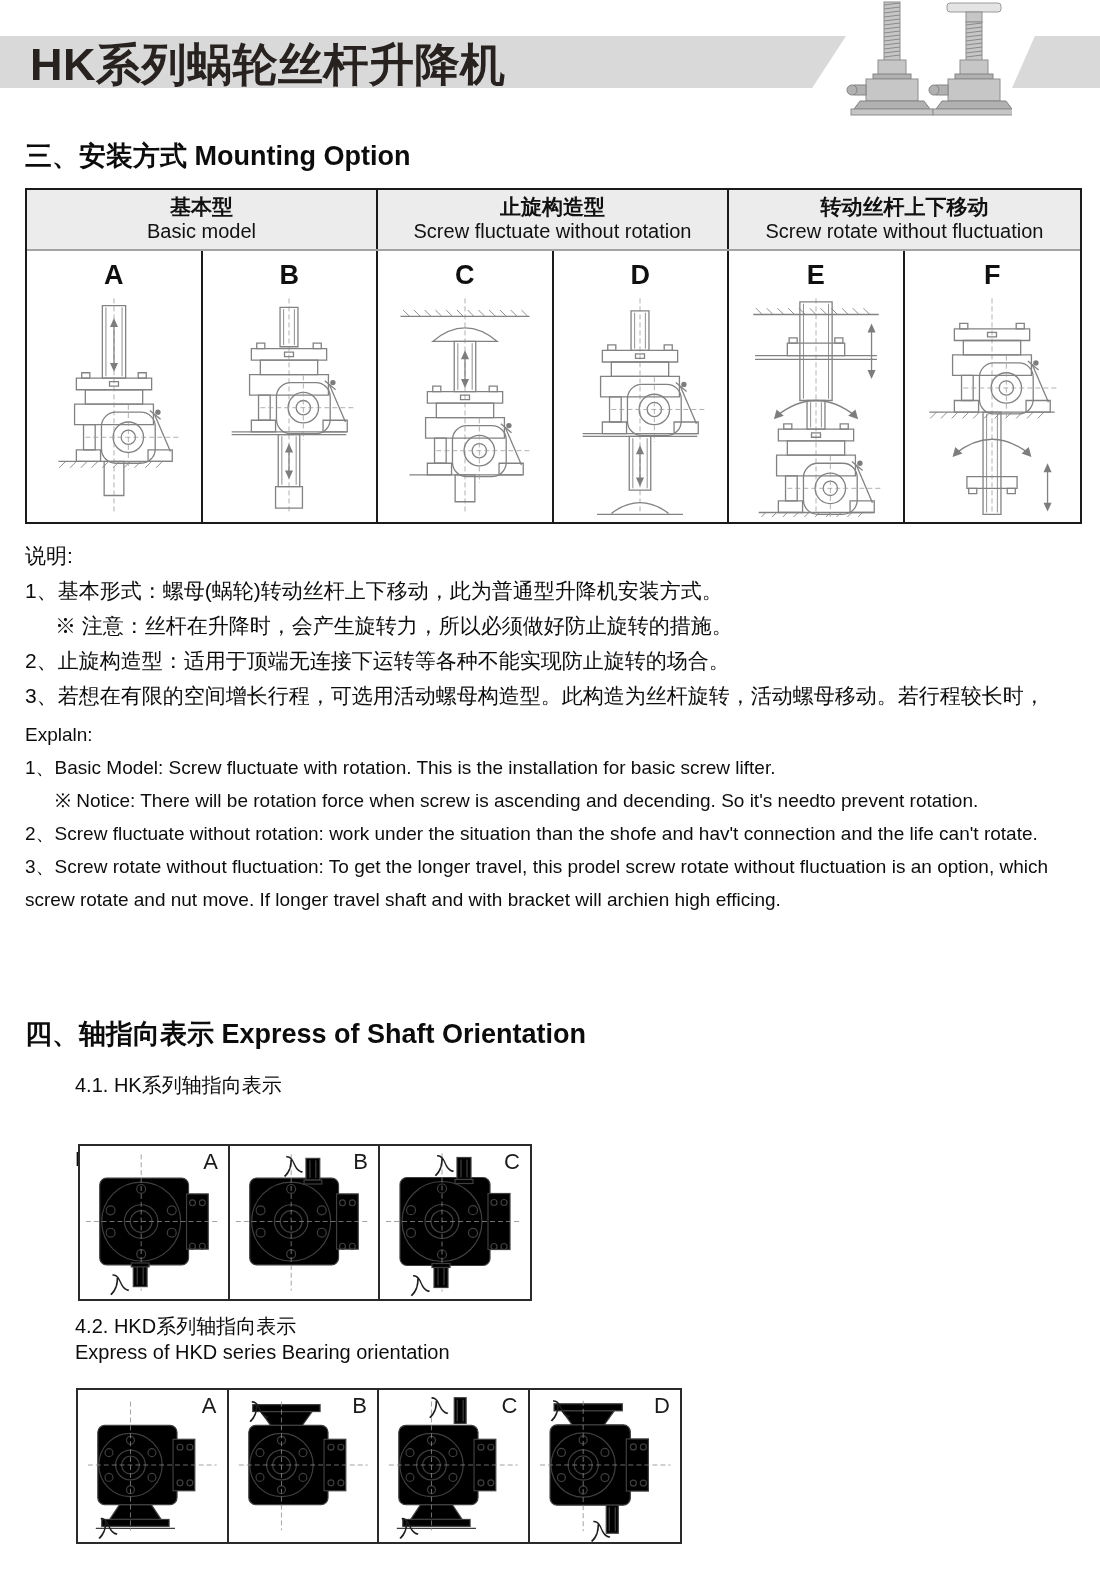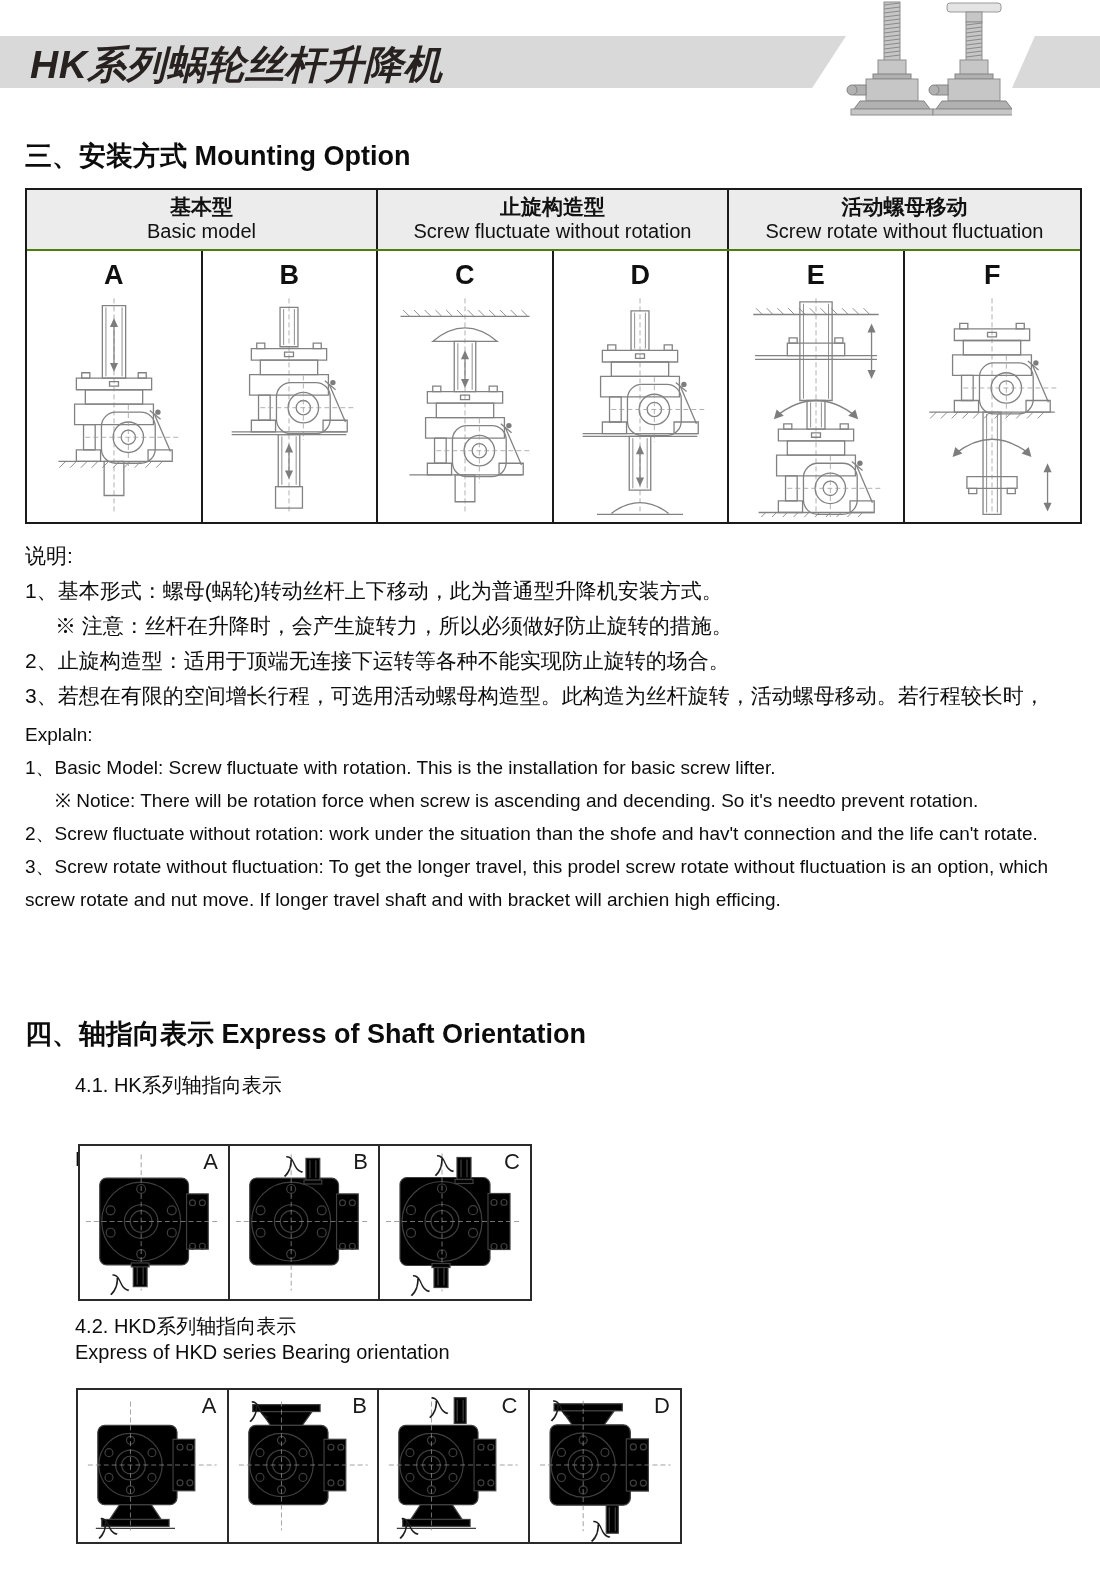--- a/index.html
+++ b/index.html
@@ -2,30 +2,30 @@
 <html><head>
 <meta charset="utf-8">
 <style>
   html,body{margin:0;padding:0;background:#ffffff;}
   .page{position:relative;width:1100px;height:1583px;background:#ffffff;overflow:hidden;
         font-family:"Liberation Sans", sans-serif;color:#111;}
   
   .band{position:absolute;background:#d9d9d9;}
   .band-left{left:0;top:36px;width:846px;height:52px;clip-path:polygon(0 0,100% 0,96% 100%,0 100%);}
   .band-right{left:1012px;top:36px;width:88px;height:52px;clip-path:polygon(26% 0,100% 0,100% 100%,0 100%);}
-  .header-title{position:absolute;left:30px;top:44px;font-size:39px;line-height:42px;
-        font-weight:bold;font-style:italic;color:#272220;letter-spacing:.5px;white-space:nowrap;}
+  .header-title{position:absolute;left:30px;top:44px;font-size:45px;line-height:42px;
+        font-weight:bold;color:#272220;letter-spacing:.5px;white-space:nowrap;}
   .product-svg{position:absolute;left:832px;top:0px;}
   
   .sec-title{position:absolute;font-size:27px;font-weight:bold;color:#0c0c0c;white-space:nowrap;}
   #sec3-title{left:25px;top:138px;}
   #sec4-title{left:25px;top:1016px;}
   
   .mount-table{position:absolute;left:25px;top:188px;width:1053px;border:2px solid #1a1a1a;background:#fff;}
-  .mt-header{display:grid;grid-template-columns:1fr 1fr 1fr;background:#ececec;border-bottom:2px solid #4d7c0f;}
+  .mt-header{display:grid;grid-template-columns:1fr 1fr 1fr;background:#ececec;border-bottom:2px solid #a3a3a3;}
   .mt-hcell{border-right:2px solid #1a1a1a;text-align:center;padding:5px 2px 6px 2px;}
   .mt-hcell:last-child{border-right:none;}
   .mt-hzh{font-size:21px;font-weight:bold;line-height:24px;}
   .mt-hen{font-size:20px;line-height:24px;}
   .mt-body{display:grid;grid-template-columns:repeat(6,1fr);height:271px;}
   .mt-cell{border-right:2px solid #1a1a1a;display:flex;flex-direction:column;align-items:center;}
   .mt-cell:last-child{border-right:none;}
   .mt-letter{font-size:27px;font-weight:bold;margin-top:6px;height:36px;line-height:36px;color:#101010;}
   .mt-svg{width:170px;height:224px;display:block;}
   
@@ -117,21 +117,21 @@
     <div class="mt-header">
       <div class="mt-hcell">
         <div class="mt-hzh">基本型</div>
         <div class="mt-hen">Basic model</div>
       </div>
       <div class="mt-hcell">
         <div class="mt-hzh">止旋构造型</div>
         <div class="mt-hen">Screw fluctuate without rotation</div>
       </div>
       <div class="mt-hcell">
-        <div class="mt-hzh">活动螺母移动</div>
+        <div class="mt-hzh">转动丝杆上下移动</div>
         <div class="mt-hen">Screw rotate without fluctuation</div>
       </div>
     </div>
     <div class="mt-body">
       <div class="mt-cell">
         <div class="mt-letter">A</div>
         <svg class="mt-svg diag" viewBox="0 0 176 250">
             <line x1="88" y1="6" x2="88" y2="246" class="cl"></line>
             <rect x="75" y="14" width="26" height="81"></rect>
             <line x1="79" y1="16" x2="79" y2="93" class="th"></line>

